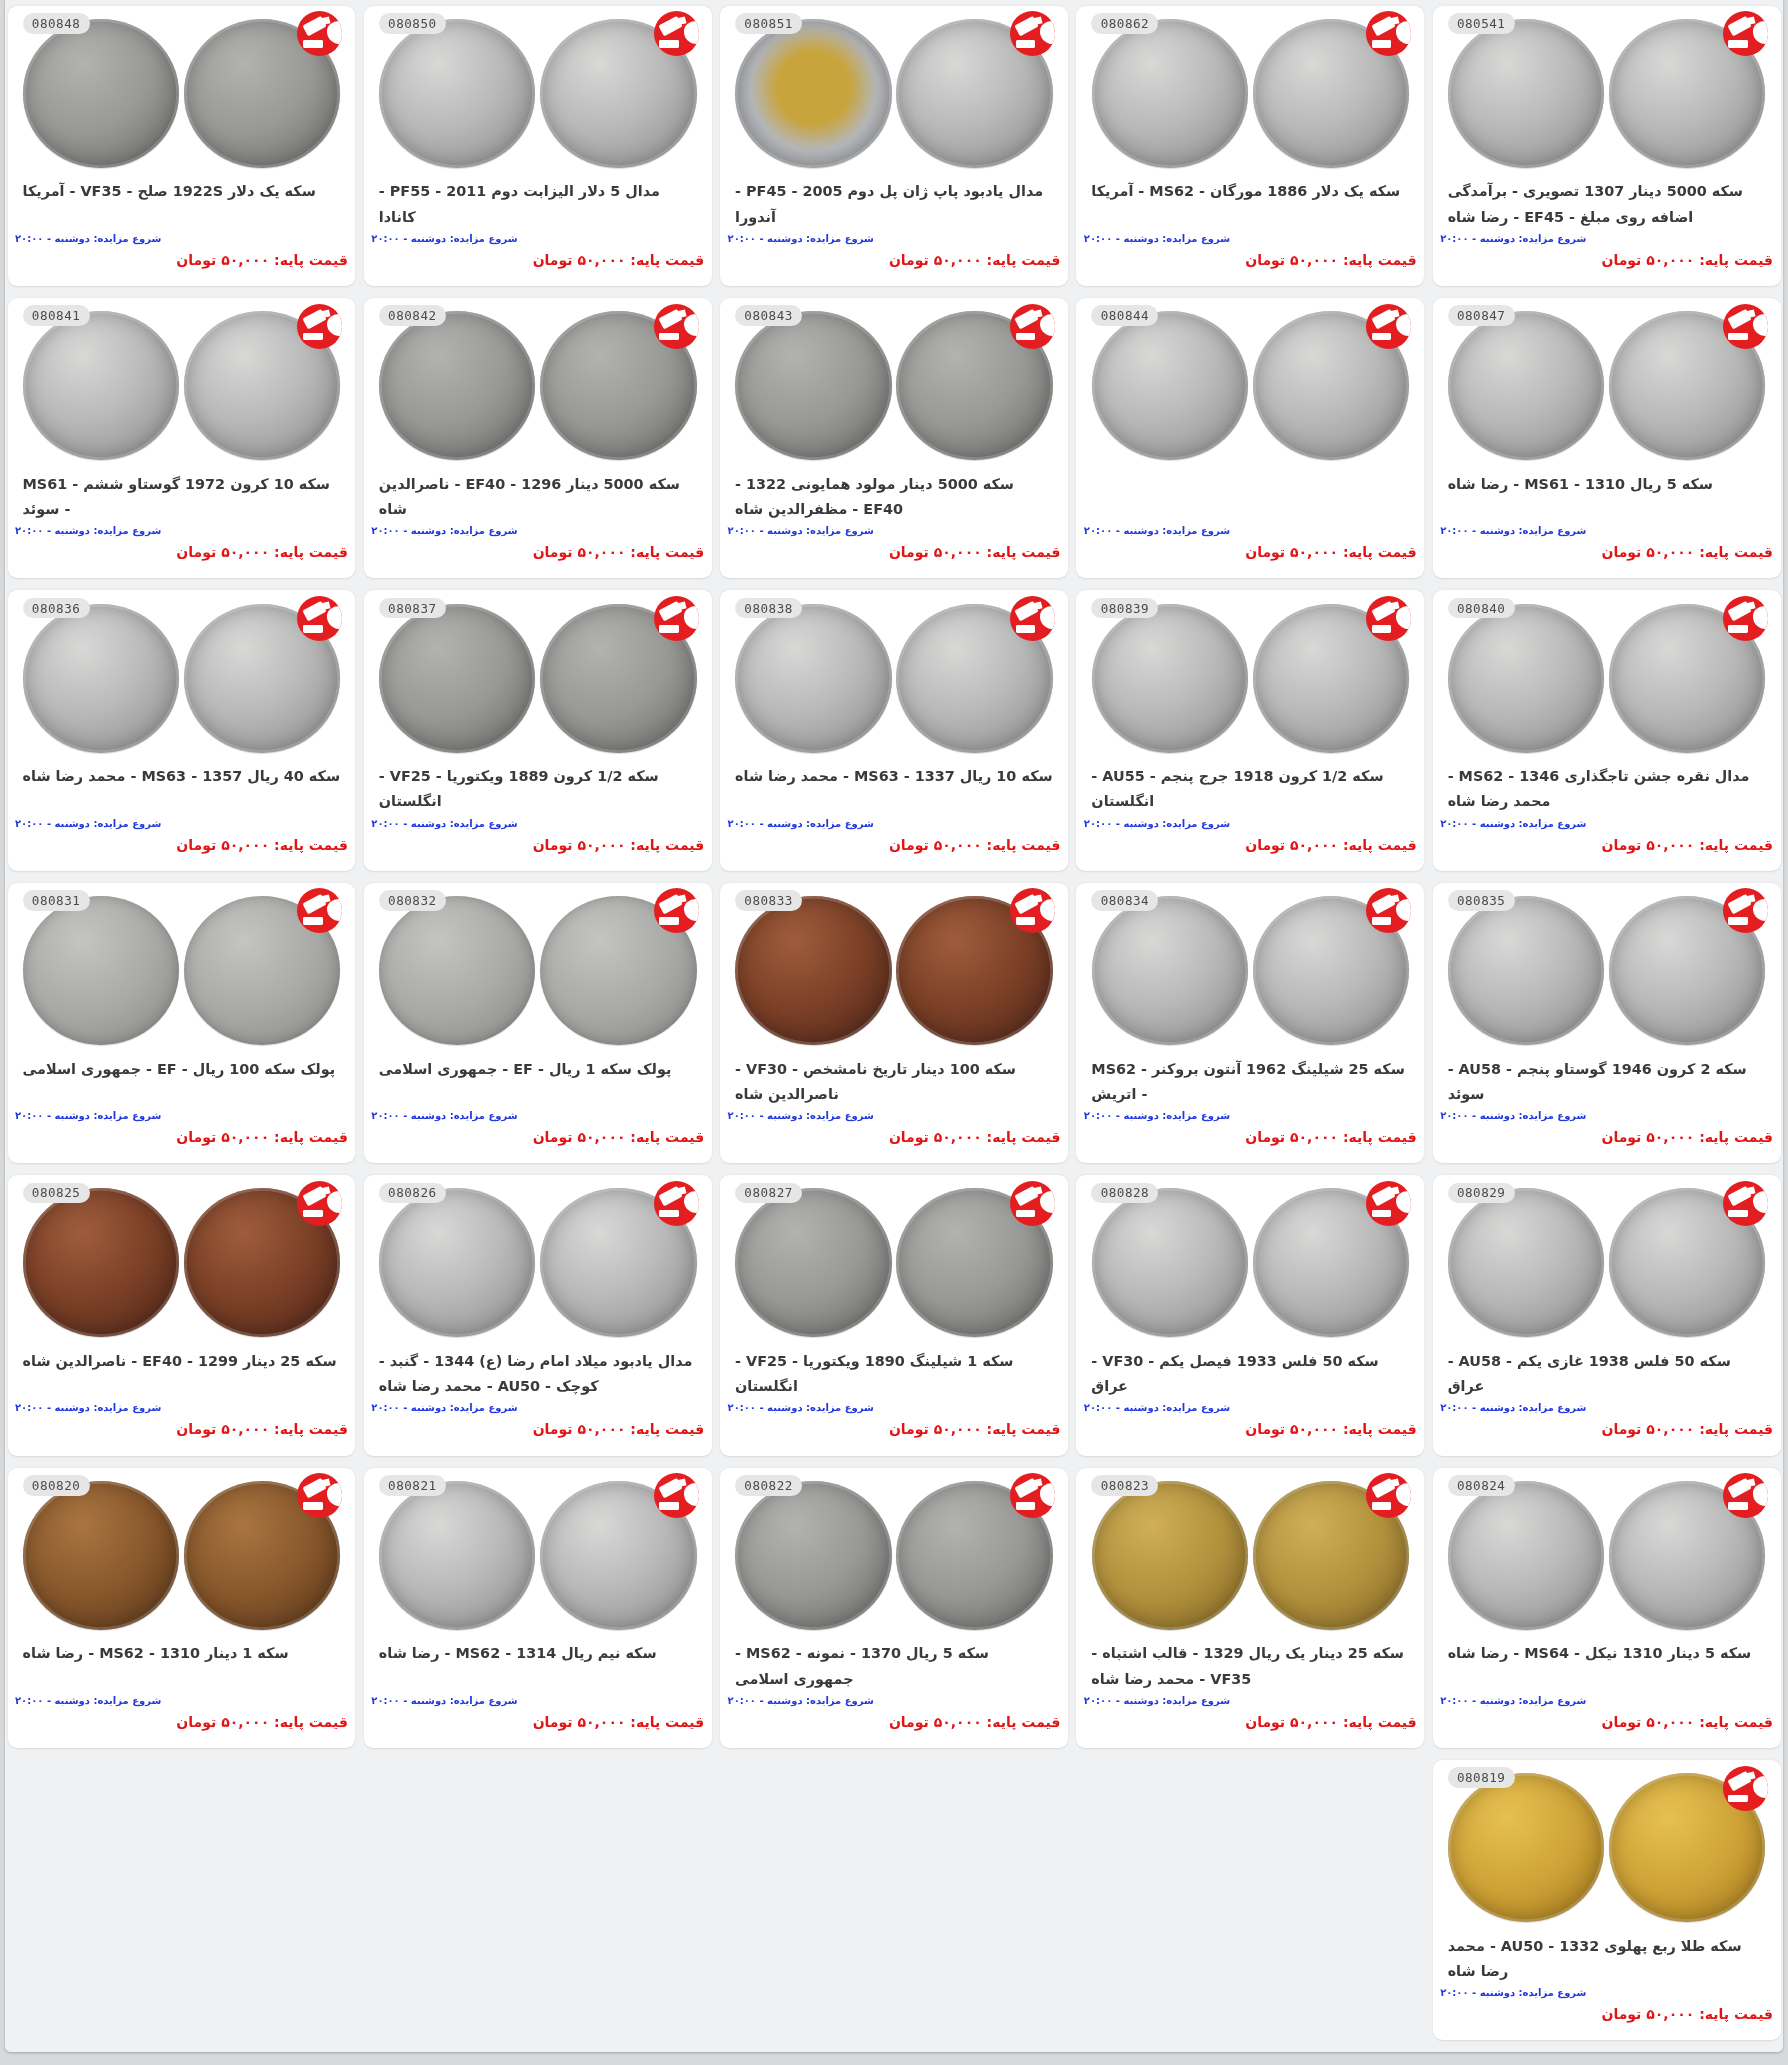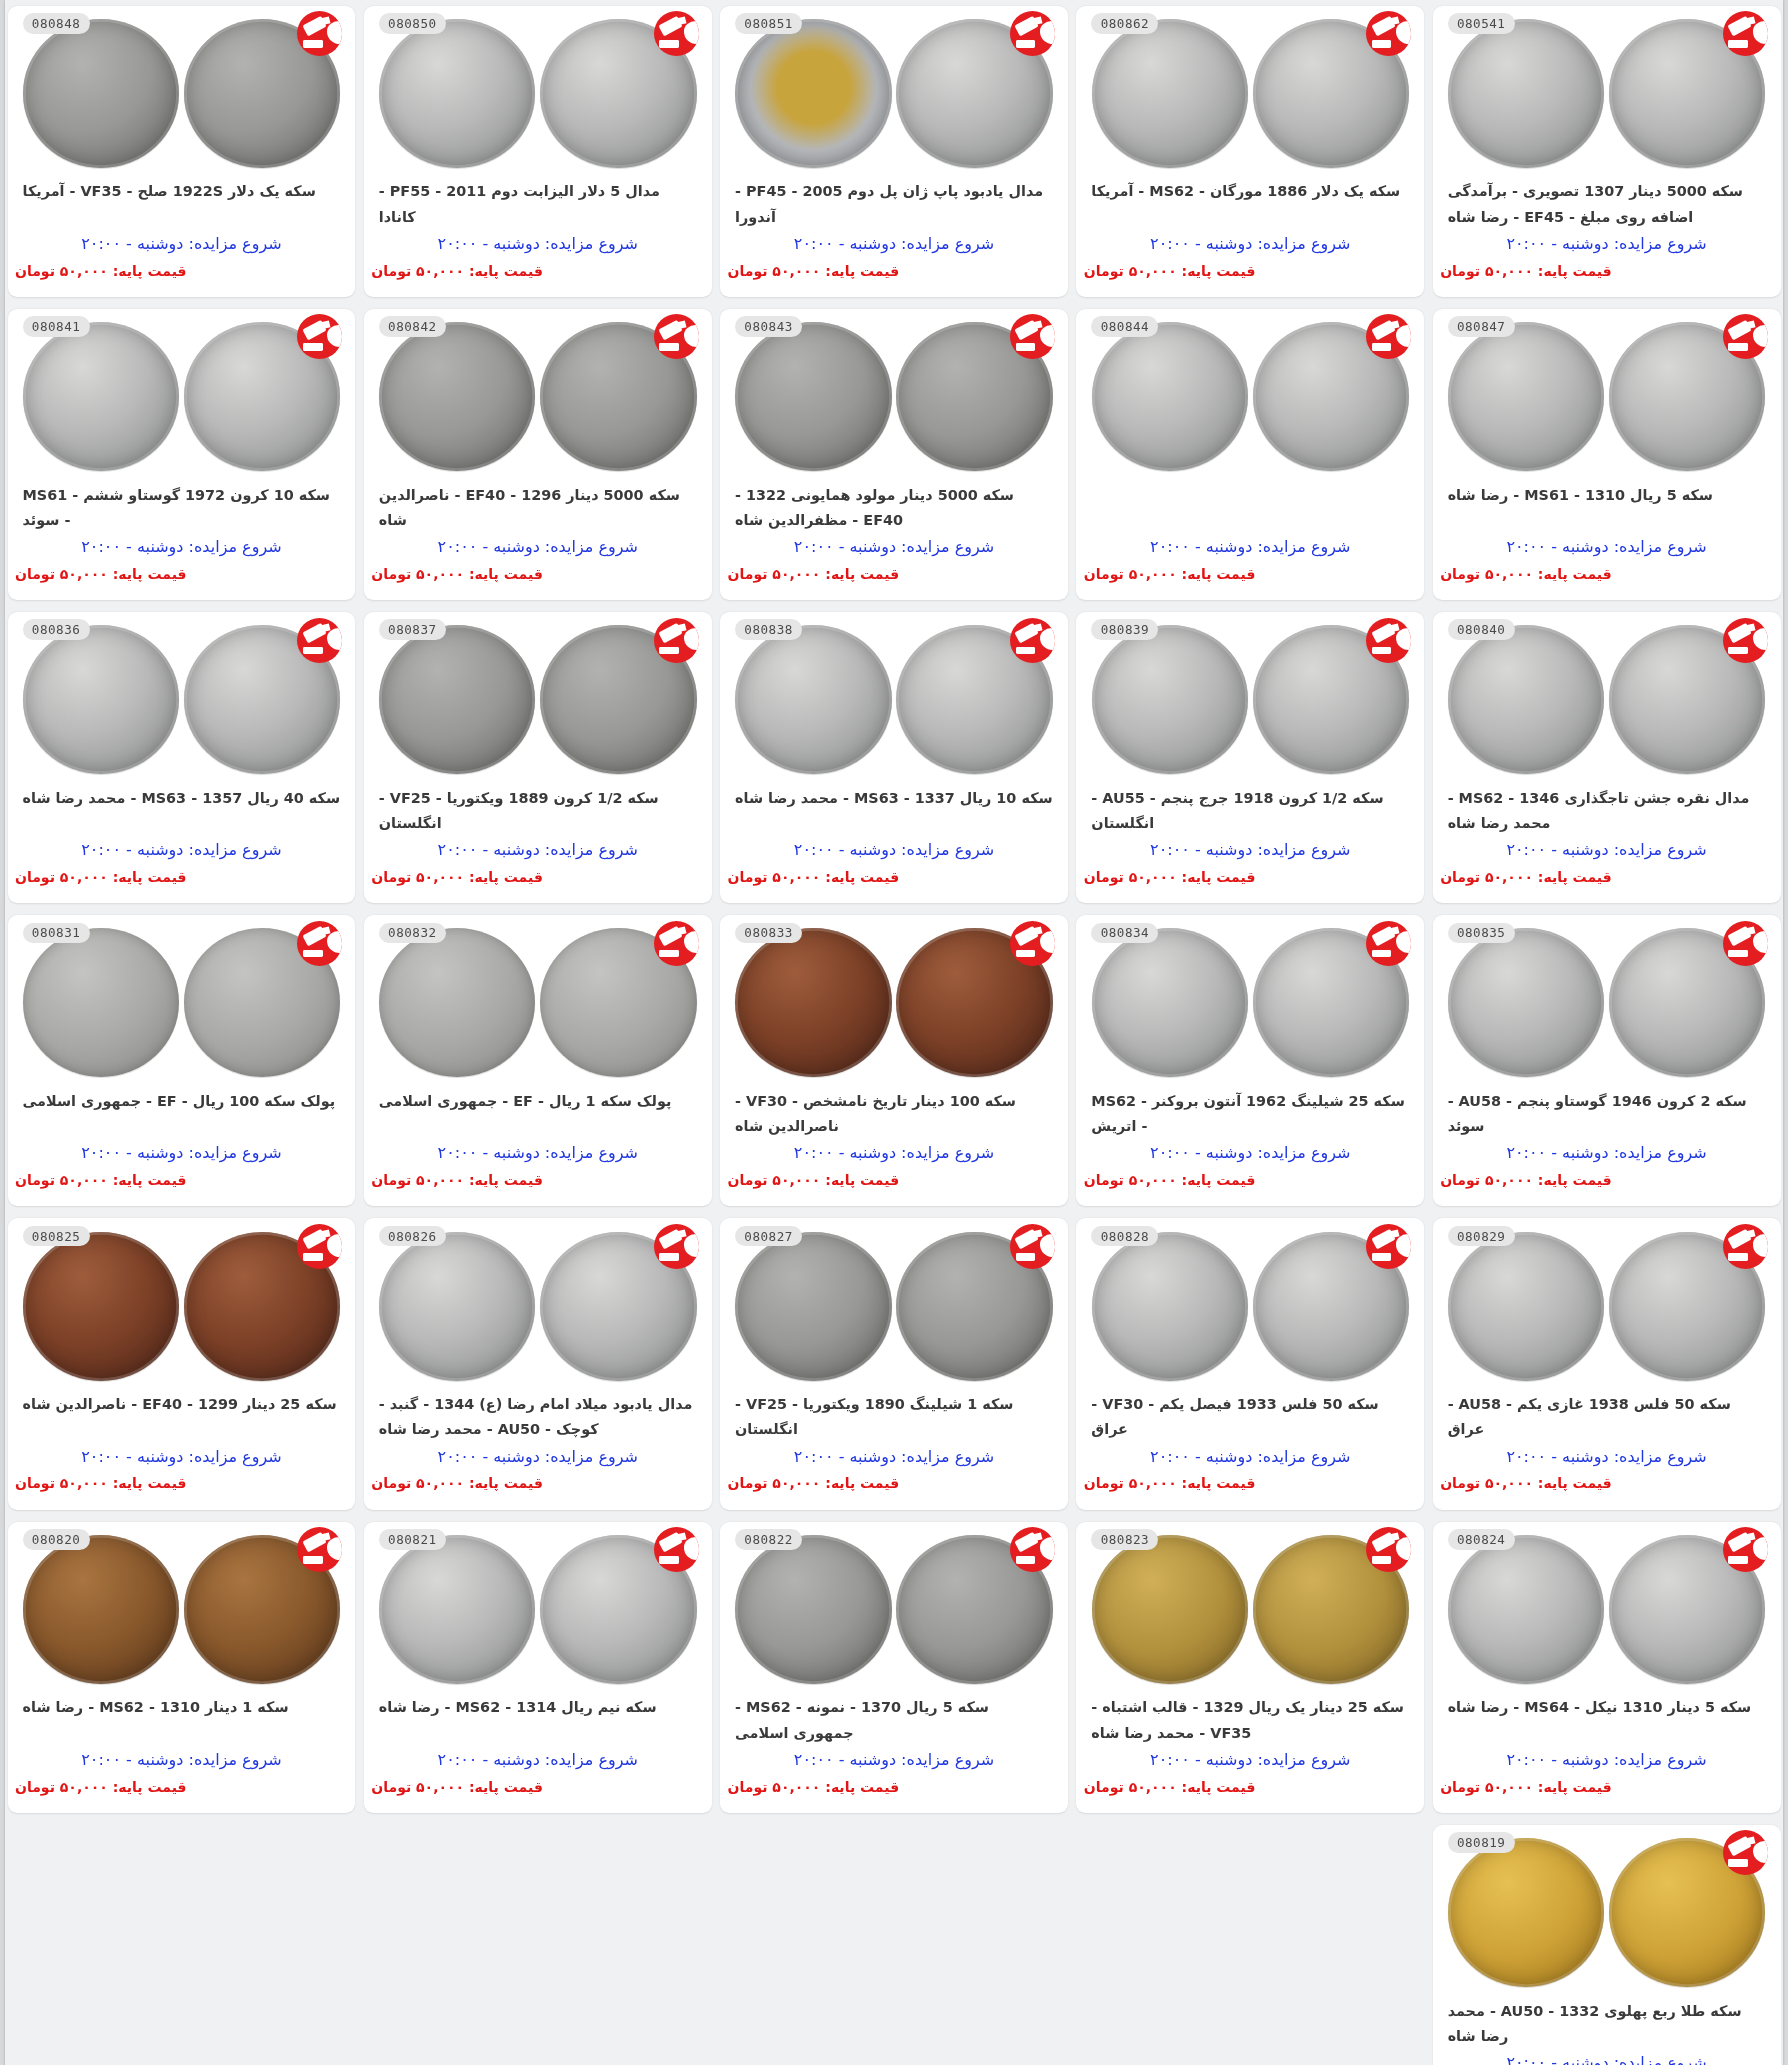--- a/index.html
+++ b/index.html
@@ -123,30 +123,30 @@
     font-weight:700;
     color:var(--title-color);
     text-align:left;
     line-height:1.75;
     padding:0 7.5px;
     min-height:50px;
   }
   .start{
     margin-top:auto;
     color:var(--accent-blue);
-    font-size:16px;
-    font-weight:400;
-    text-align:center;
+    font-size:10px;
+    font-weight:700;
+    text-align:left;
     line-height:1.8;
   }
   .price{
     color:var(--accent-red);
     font-size:14px;
     font-weight:700;
-    text-align:left;
+    text-align:right;
     line-height:1.8;
   }
 </style>
 </head>
 <body>
 
 <div class="panel">
   <div class="grid" id="grid">
   <article class="card">
     <span class="code">080541</span>

